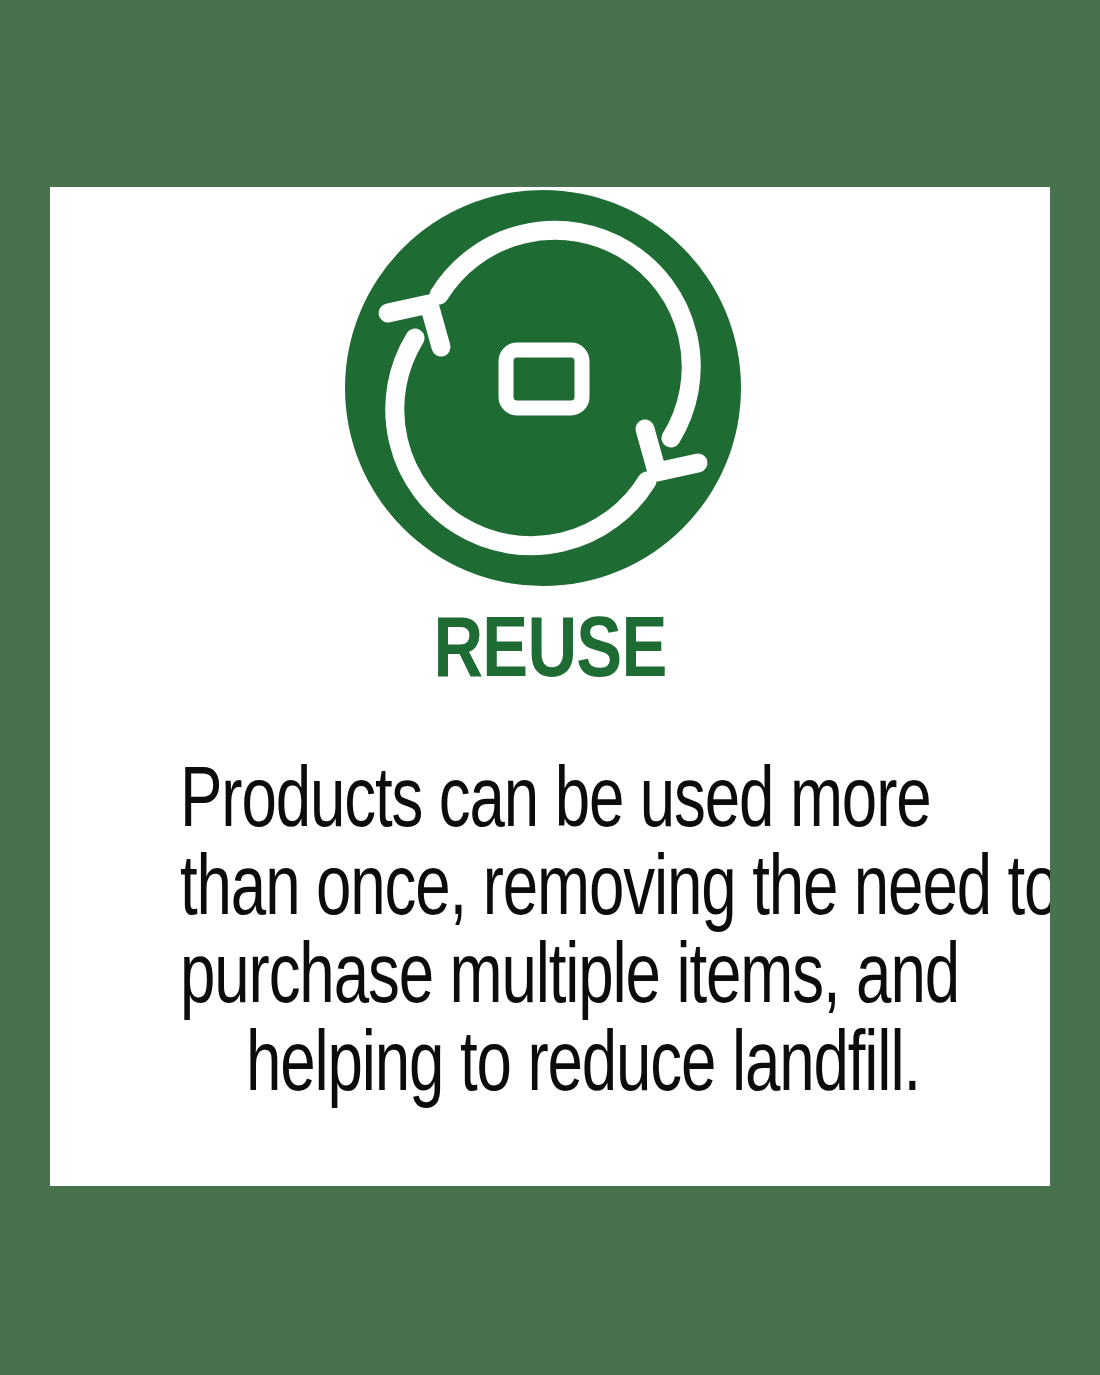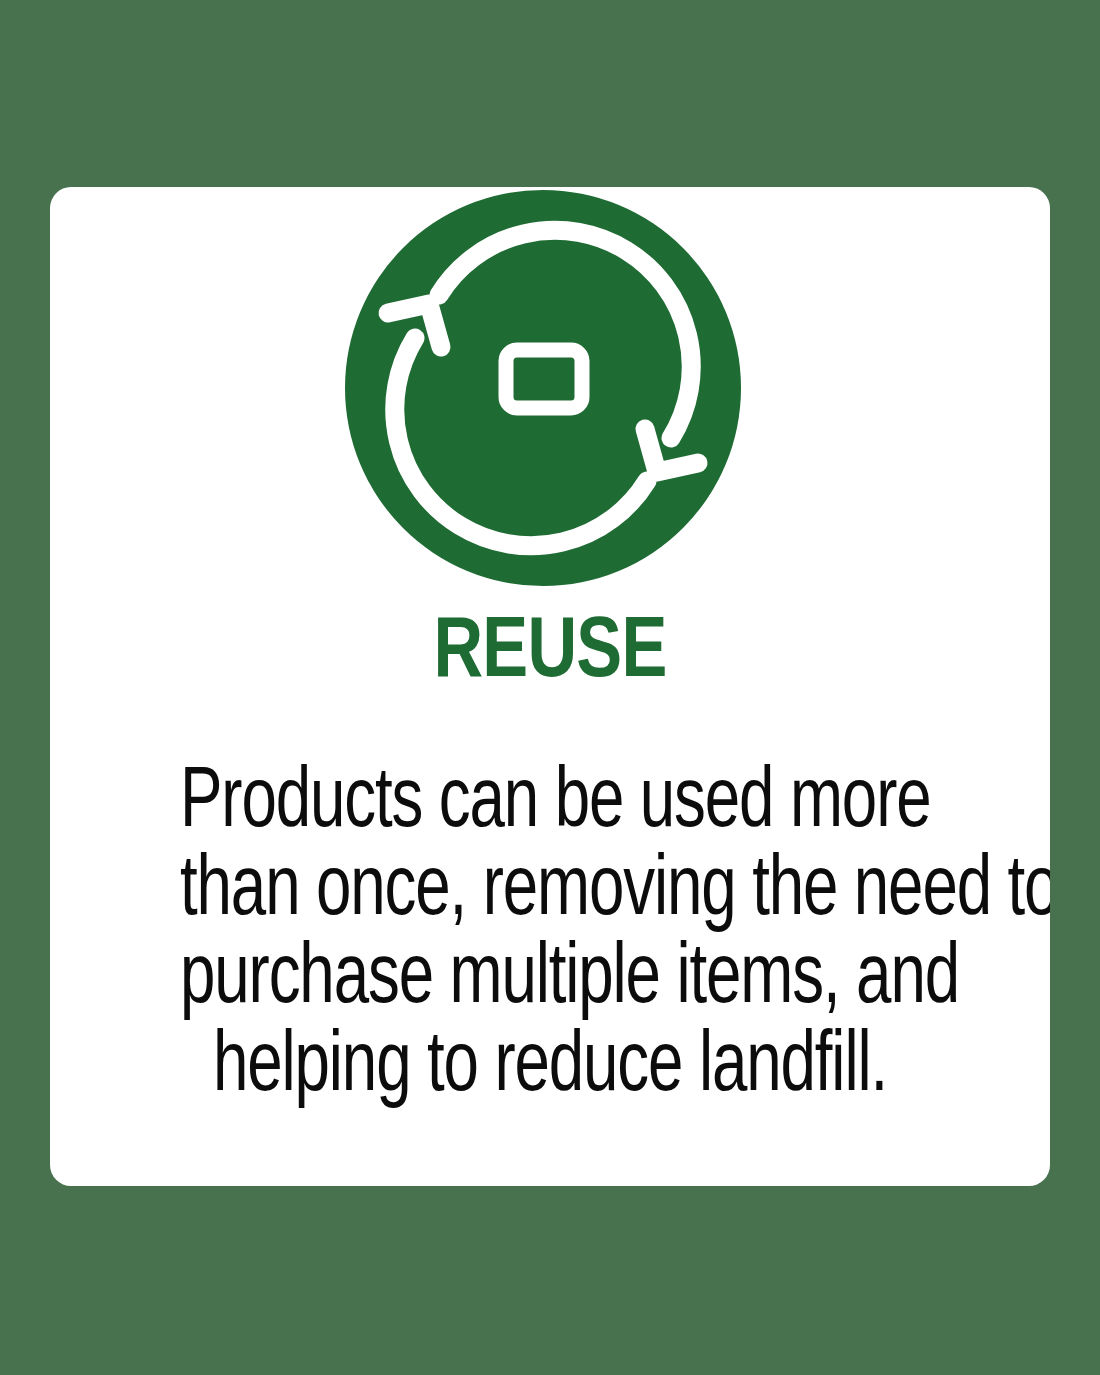--- a/index.html
+++ b/index.html
@@ -28,21 +28,20 @@
 
   
   #card {
     position: absolute;
     left: 50px;
     top: 187px;
     width: 1000px;
     height: 999px;
     background: #ffffff;
     overflow: hidden;
-    border-radius: 21px;
   }
 
   
   #icon-badge {
     position: absolute;
     left: 295px;     
     top: 3px;        
     width: 396px;
     height: 396px;
   }
@@ -70,21 +69,21 @@
     white-space: nowrap;
     -webkit-font-smoothing: antialiased;
   }
 
   
   #body-copy {
     position: absolute;
     left: 0;
     top: 565px;      
     width: 1000px;
-    text-align: center;
+    text-align: right;
     color: #0c0c0c;
     font-family: "Liberation Sans Narrow", "Liberation Sans", sans-serif;
     font-weight: 400;
     font-size: 86px;
     line-height: 88px;
     letter-spacing: -1.5px;
     -webkit-font-smoothing: antialiased;
   }
   #body-copy .copy-line {
     display: block;

